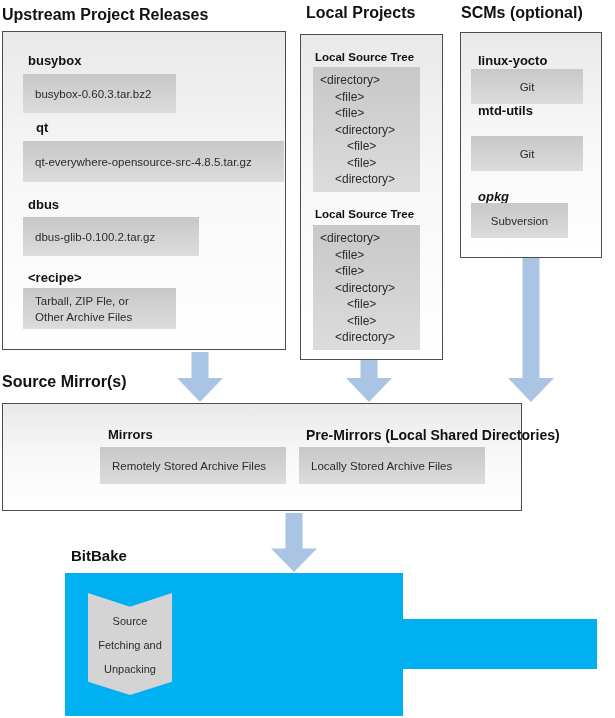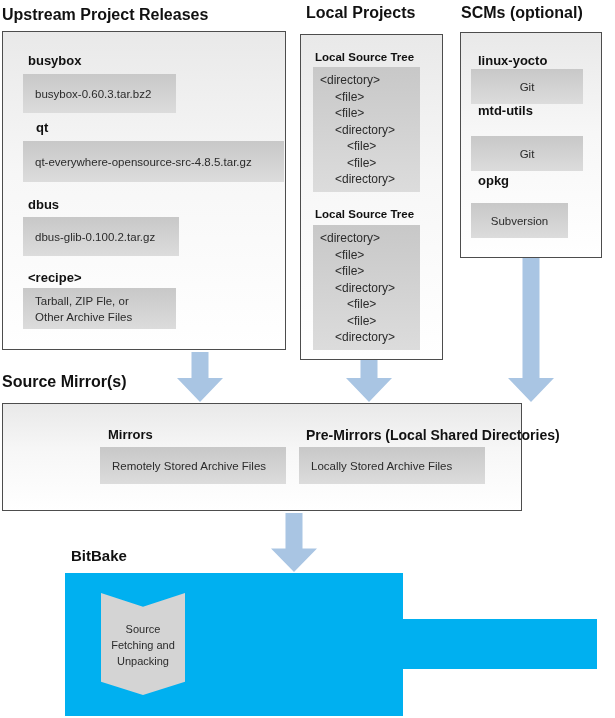--- a/index.html
+++ b/index.html
@@ -60,29 +60,29 @@
     position: absolute;
     width: 46px;
     background: var(--arrow, #a9c5e3);
   }
   .cyan {
     position: absolute;
     background: var(--cyan, #00b0f0);
   }
   .chevron {
     position: absolute;
-    left: 101px; top: 593px; width: 84px; height: 102px;
+    left: 88px; top: 593px; width: 84px; height: 102px;
     background: var(--chevron, #d4d4d4);
     clip-path: polygon(0 0, 50% 13.5%, 100% 0, 100% 87%, 50% 100%, 0 87%);
     display: flex;
     align-items: center;
     justify-content: center;
     text-align: center;
     font-size: 11px;
-    line-height: 16px;
+    line-height: 24px;
     color: #2b2b2b;
     white-space: pre-line;
     padding-top: 2px;
   }
 </style>
 </head>
 <body>
 
 <div id="stage">
 
@@ -91,21 +91,21 @@
   <div class="abs heading" style="left:461px; top:4px;text-align:right;">SCMs (optional)</div>
 
   <div class="panel" style="left:2px; top:31px; width:284px; height:319px;">
     <div class="sublabel" style="left:25px; top:21px;">busybox</div>
     <div class="graybox padded" style="left:20px; top:42px; width:153px; height:39px;">busybox-0.60.3.tar.bz2</div>
 
     <div class="sublabel" style="left:23px; top:88px;margin-left:10px;">qt</div>
     <div class="graybox padded" style="left:20px; top:109px; width:261px; height:41px;">qt-everywhere-opensource-src-4.8.5.tar.gz</div>
 
     <div class="sublabel" style="left:25px; top:165px;">dbus</div>
-    <div class="graybox padded" style="left:20px; top:185px; width:156px; height:39px;">dbus-glib-0.100.2.tar.gz</div>
+    <div class="graybox padded" style="left:20px; top:185px; width:176px; height:39px;">dbus-glib-0.100.2.tar.gz</div>
 
     <div class="sublabel" style="left:25px; top:238px;">&lt;recipe&gt;</div>
     <div class="graybox padded" style="left:20px; top:256px; width:153px; height:41px; line-height:16px;">Tarball, ZIP Fle, or
 Other Archive Files</div>
   </div>
 
   <div class="panel" style="left:300px; top:34px; width:143px; height:326px;">
     <div class="sublabel" style="left:14px; top:16px; font-size:11.5px;">Local Source Tree</div>
     <div class="treebox" style="left:12px; top:32px; width:107px; height:125px;">
       <div class="treeline ind0">&lt;directory&gt;</div>
@@ -129,21 +129,21 @@
     </div>
   </div>
 
   <div class="panel" style="left:460px; top:32px; width:142px; height:226px;">
     <div class="sublabel" style="left:17px; top:20px;">linux-yocto</div>
     <div class="graybox centered" style="left:10px; top:36px; width:112px; height:35px;">Git</div>
 
     <div class="sublabel" style="left:17px; top:70px;">mtd-utils</div>
     <div class="graybox centered" style="left:10px; top:103px; width:112px; height:35px;">Git</div>
 
-    <div class="sublabel" style="left:17px; top:140px;">opkg</div>
+    <div class="sublabel" style="left:17px; top:156px;font-style:italic;">opkg</div>
     <div class="graybox centered" style="left:10px; top:170px; width:97px; height:35px;">Subversion</div>
   </div>
 
   <div class="arrow" style="left:177px; top:352px; height:50px; clip-path:polygon(31.5% 0, 68.5% 0, 68.5% 52%, 100% 52%, 50% 100%, 0 52%, 31.5% 52%);"></div>
   <div class="arrow" style="left:346px; top:360px; height:42px; clip-path:polygon(31.5% 0, 68.5% 0, 68.5% 43%, 100% 43%, 50% 100%, 0 43%, 31.5% 43%);"></div>
   <div class="arrow" style="left:508px; top:258px; height:144px; clip-path:polygon(31.5% 0, 68.5% 0, 68.5% 83.3%, 100% 83.3%, 50% 100%, 0 83.3%, 31.5% 83.3%);"></div>
 
   <div class="abs heading" style="left:2px; top:373px;">Source Mirror(s)</div>
 
   <div class="panel" style="left:2px; top:403px; width:520px; height:108px;">

